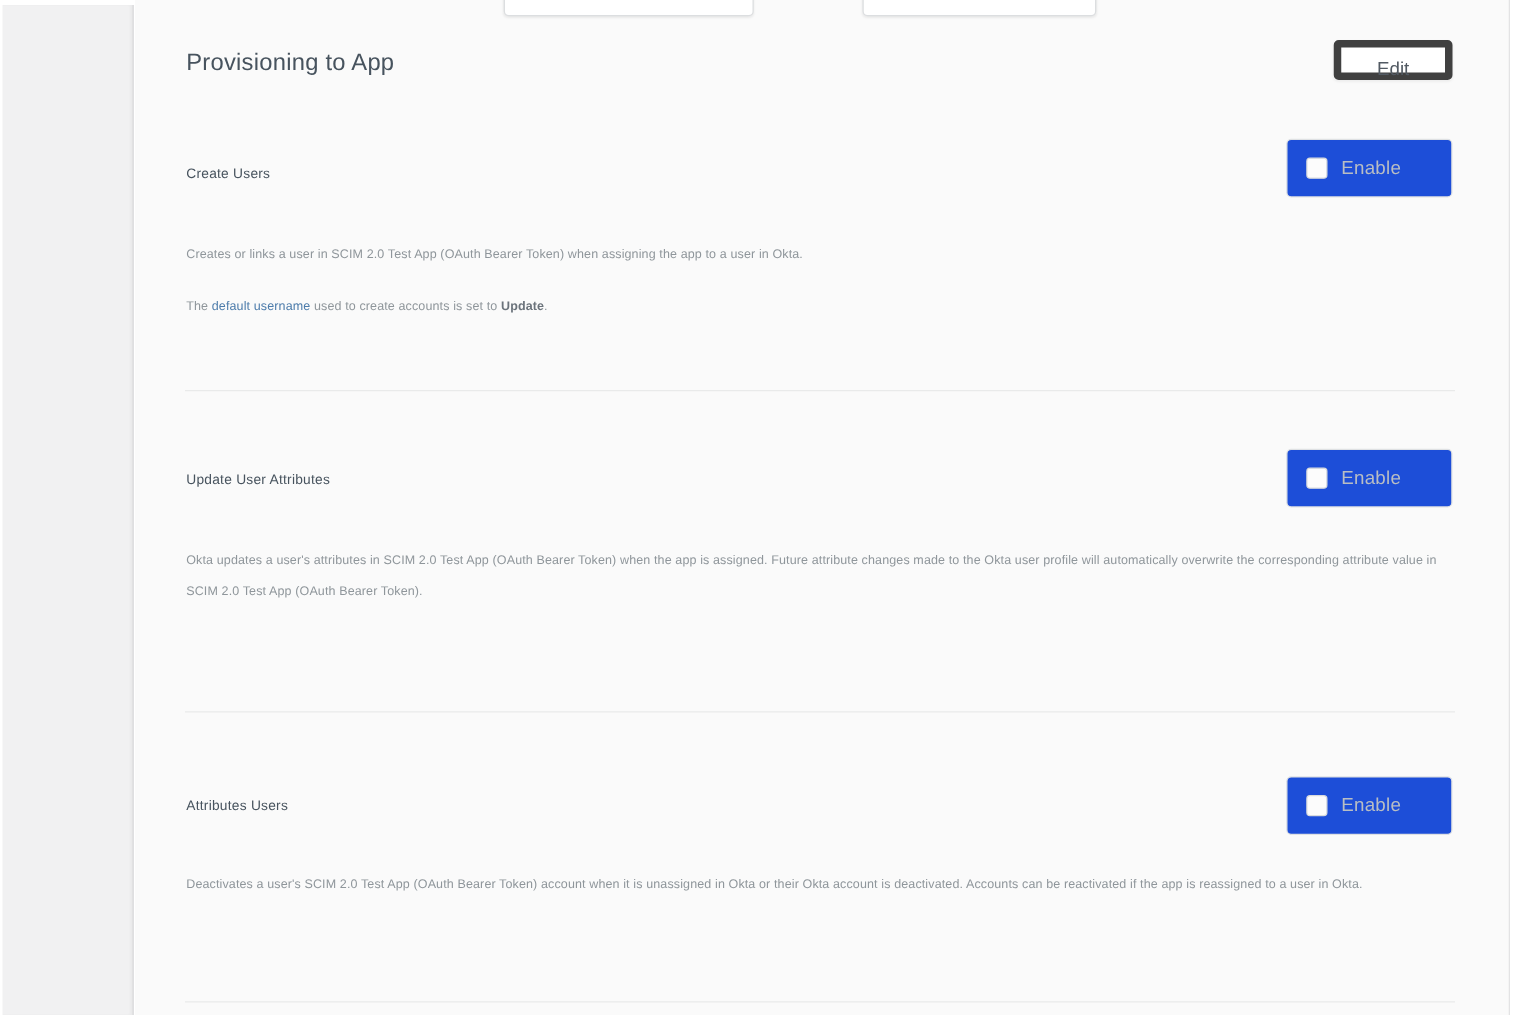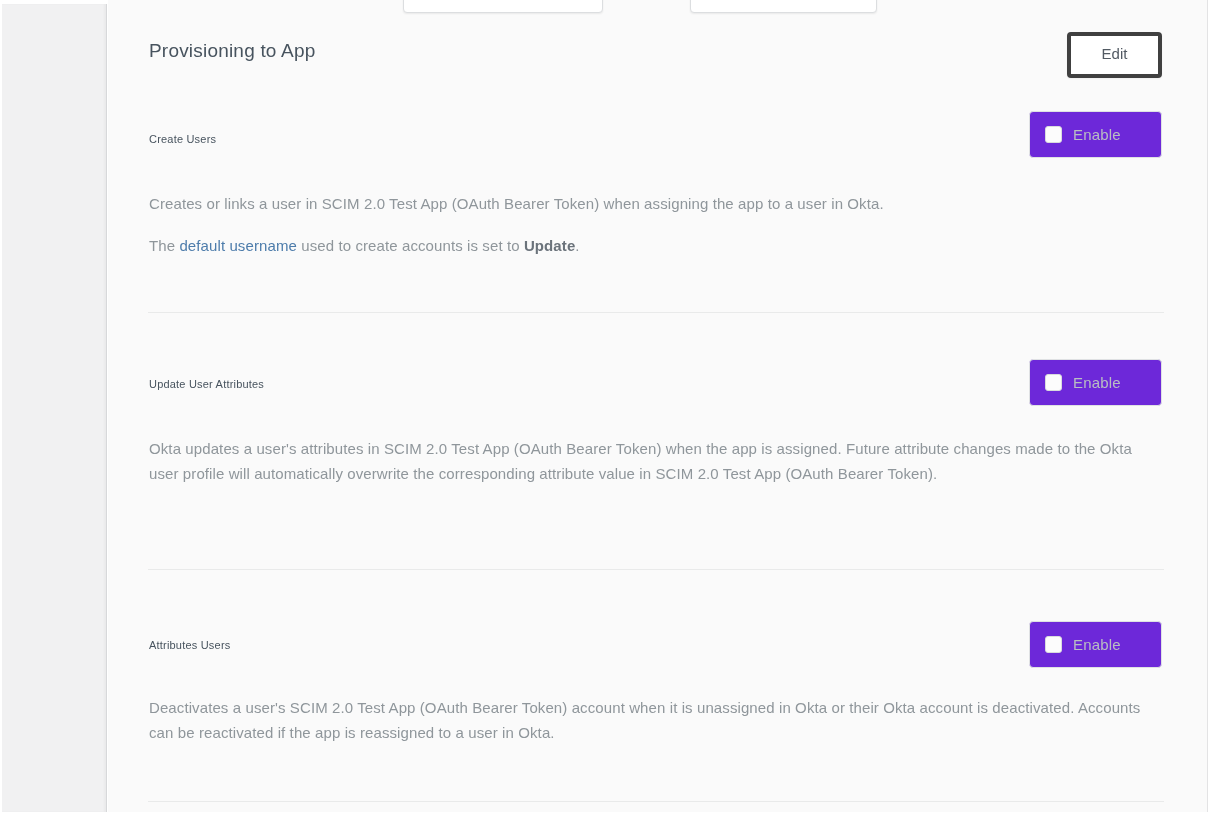--- a/index.html
+++ b/index.html
@@ -16,38 +16,38 @@
 
   .partial-box { position:absolute; top:-12px; height:25px; background:#ffffff;
     border:1px solid #dcdee0; border-radius:4px;
     box-shadow:0 1px 2px rgba(0,0,0,0.07); }
   .partial-box.one { left:295px; width:200px; }
   .partial-box.two { left:582px; width:187px; }
 
   .page-title { position:absolute; left:41px; top:40px; font-size:19px;
     color:#47535e; font-weight:400; letter-spacing:0.2px; }
 
-  .btn-edit { position:absolute; right:45px; top:32px; width:95px; height:46px;
-    background:#ffffff; border:4px solid #404040; border-radius:4px;
+  .btn-edit { position:absolute; right:45px; top:32px; width:95px; height:32px;
+    background:#ffffff; border:6px solid #404040; border-radius:4px;
     box-shadow:0 1px 2px rgba(0,0,0,0.05);
     font-family:"Liberation Sans", sans-serif;
     font-size:15px; color:#525a63; text-align:center; line-height:36px; cursor:pointer; }
 
   .section-title { position:absolute; left:41px; font-size:11px; color:#47535e;
     font-weight:400; letter-spacing:0.2px; }
 
   .btn-enable { position:absolute; right:45px; width:133px; height:47px;
-    background:#6d28d9; border:1px solid #dfe1e3; border-radius:4px;
+    background:#1d4ed8; border:1px solid #dfe1e3; border-radius:4px;
     display:flex; align-items:center; padding-left:15px; cursor:default; }
   .btn-enable .checkbox { width:17px; height:17px; background:#fcfcfc;
     border:1px solid #d9dbdd; border-radius:3px; flex:0 0 auto; }
   .btn-enable .lbl { margin-left:11px; font-size:15px; color:#b9bec3;
     letter-spacing:0.2px; }
 
-  .para { position:absolute; left:41px; width:1016px; font-size:15px;
+  .para { position:absolute; left:41px; width:1016px; font-size:10px;
     line-height:25px; color:#8f969b; letter-spacing:0.1px; }
   .para .link { color:#4d7cab; cursor:pointer; }
   .para .bold { color:#6b737b; font-weight:bold; }
 
   .divider { position:absolute; left:40px; width:1016px; height:1px;
     background:#e9eaea; }
 </style>
 </head>
 <body>
 

